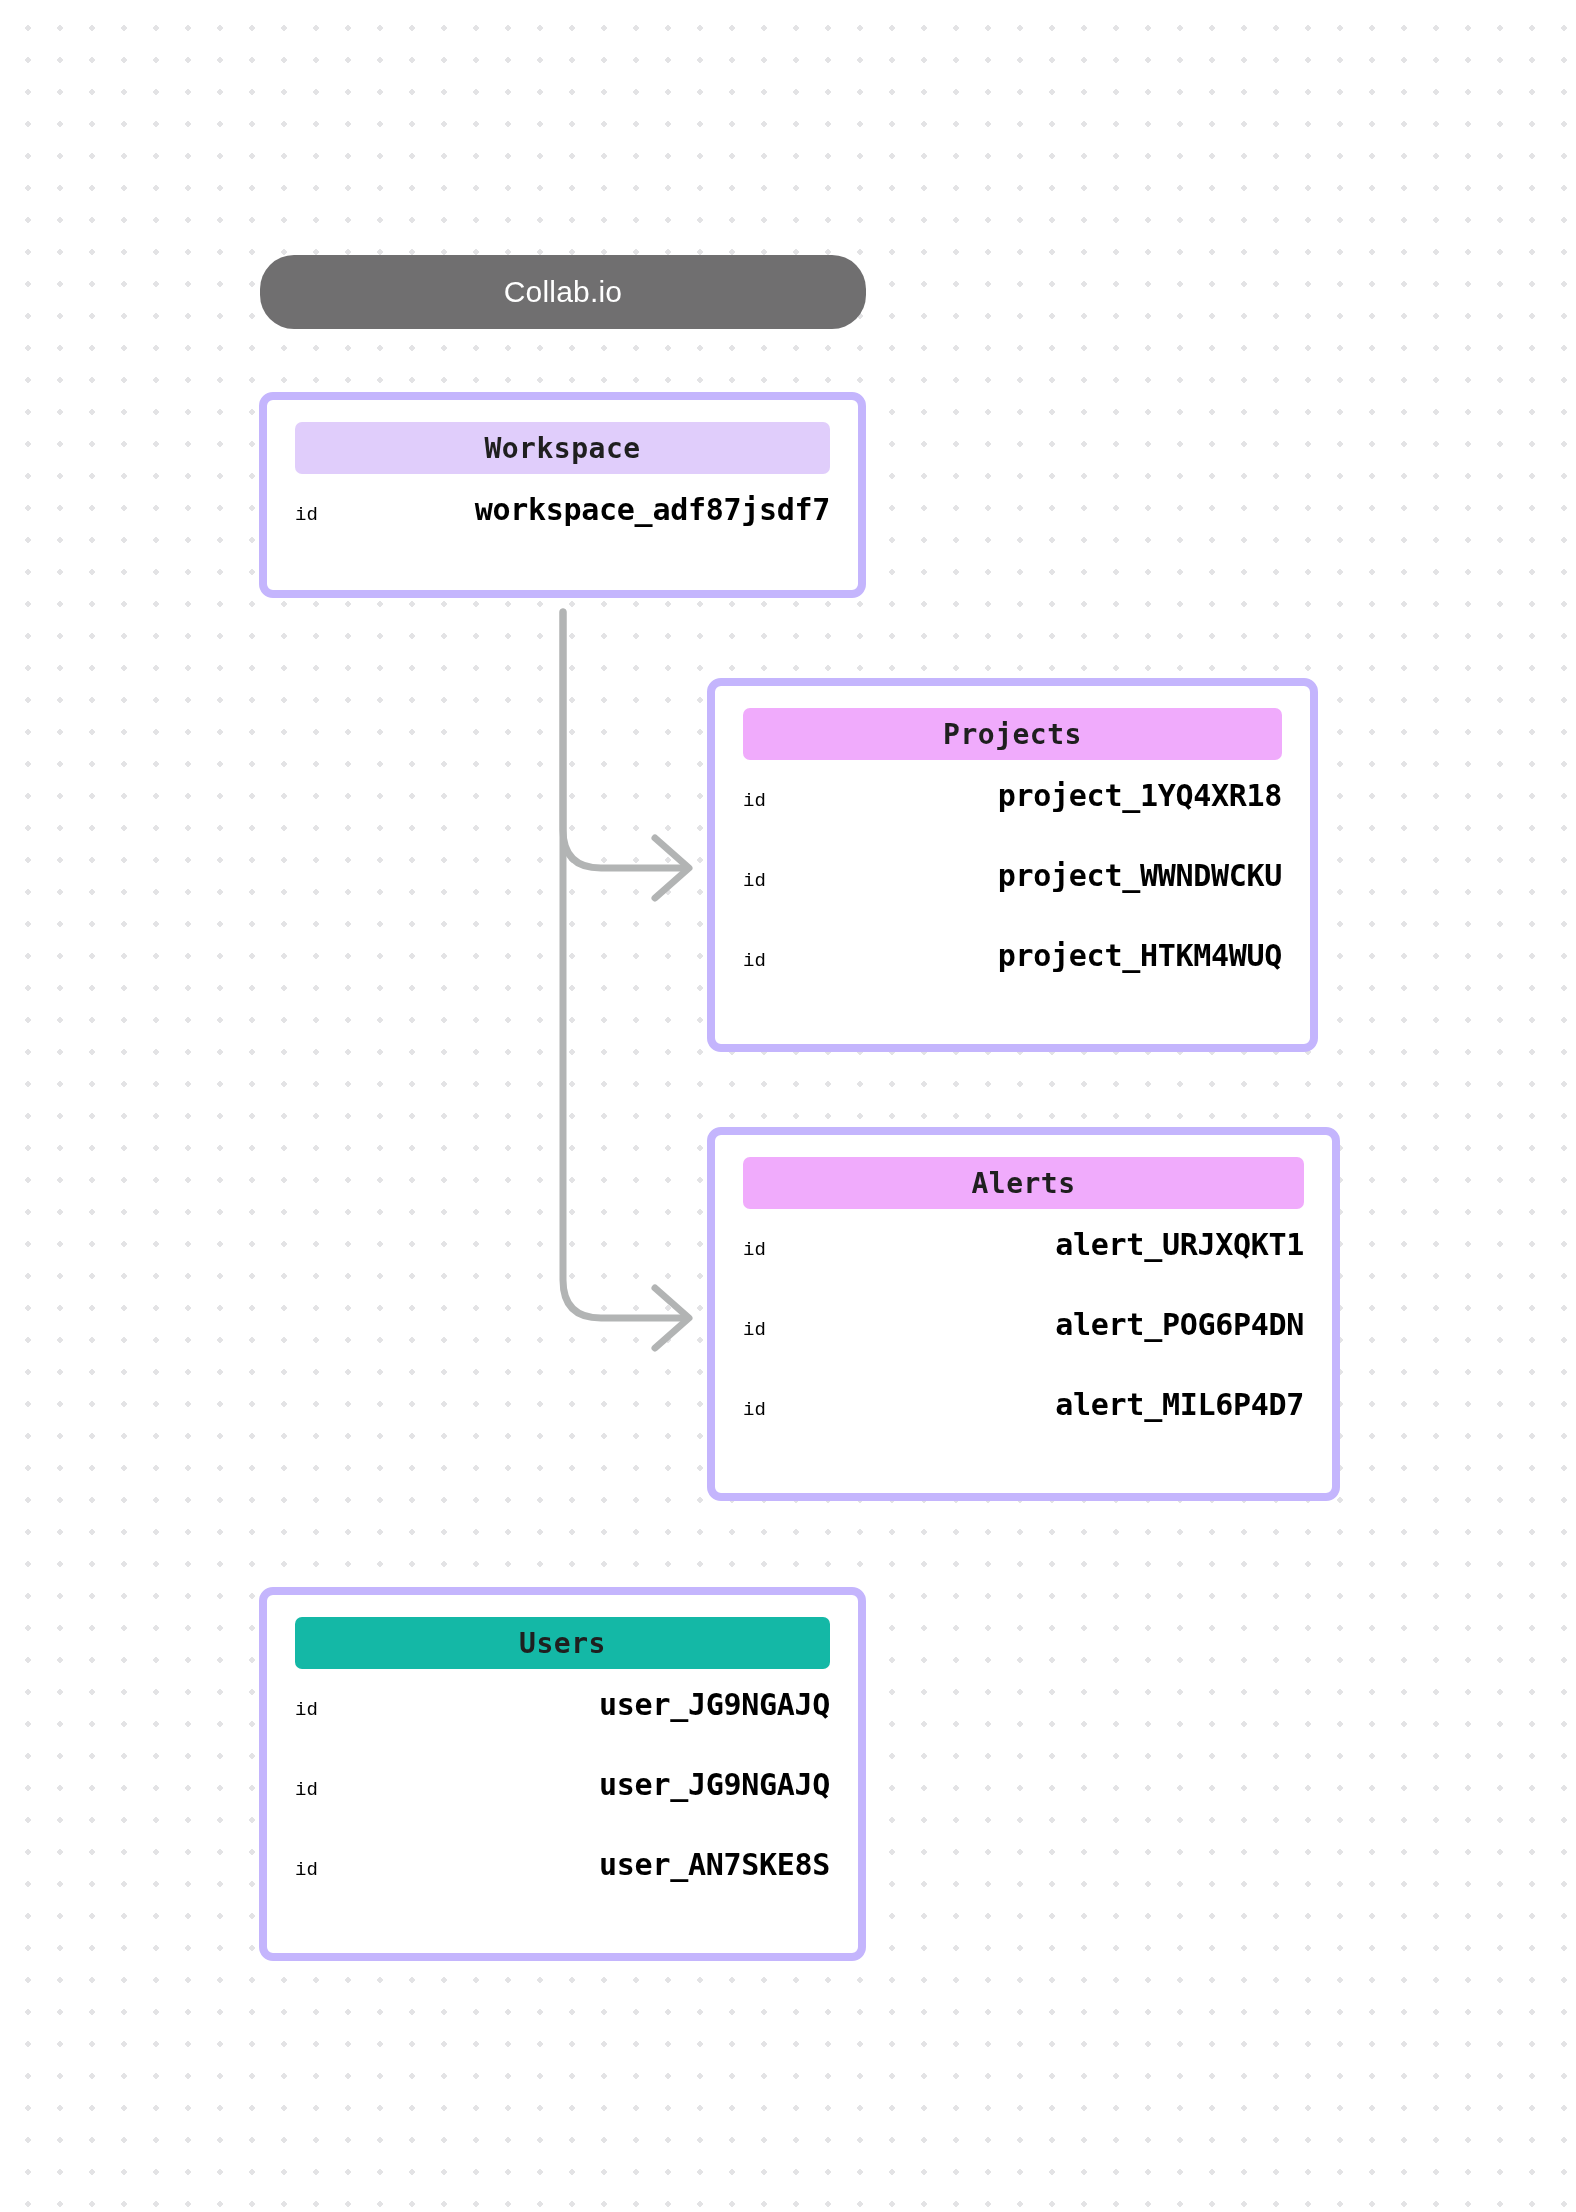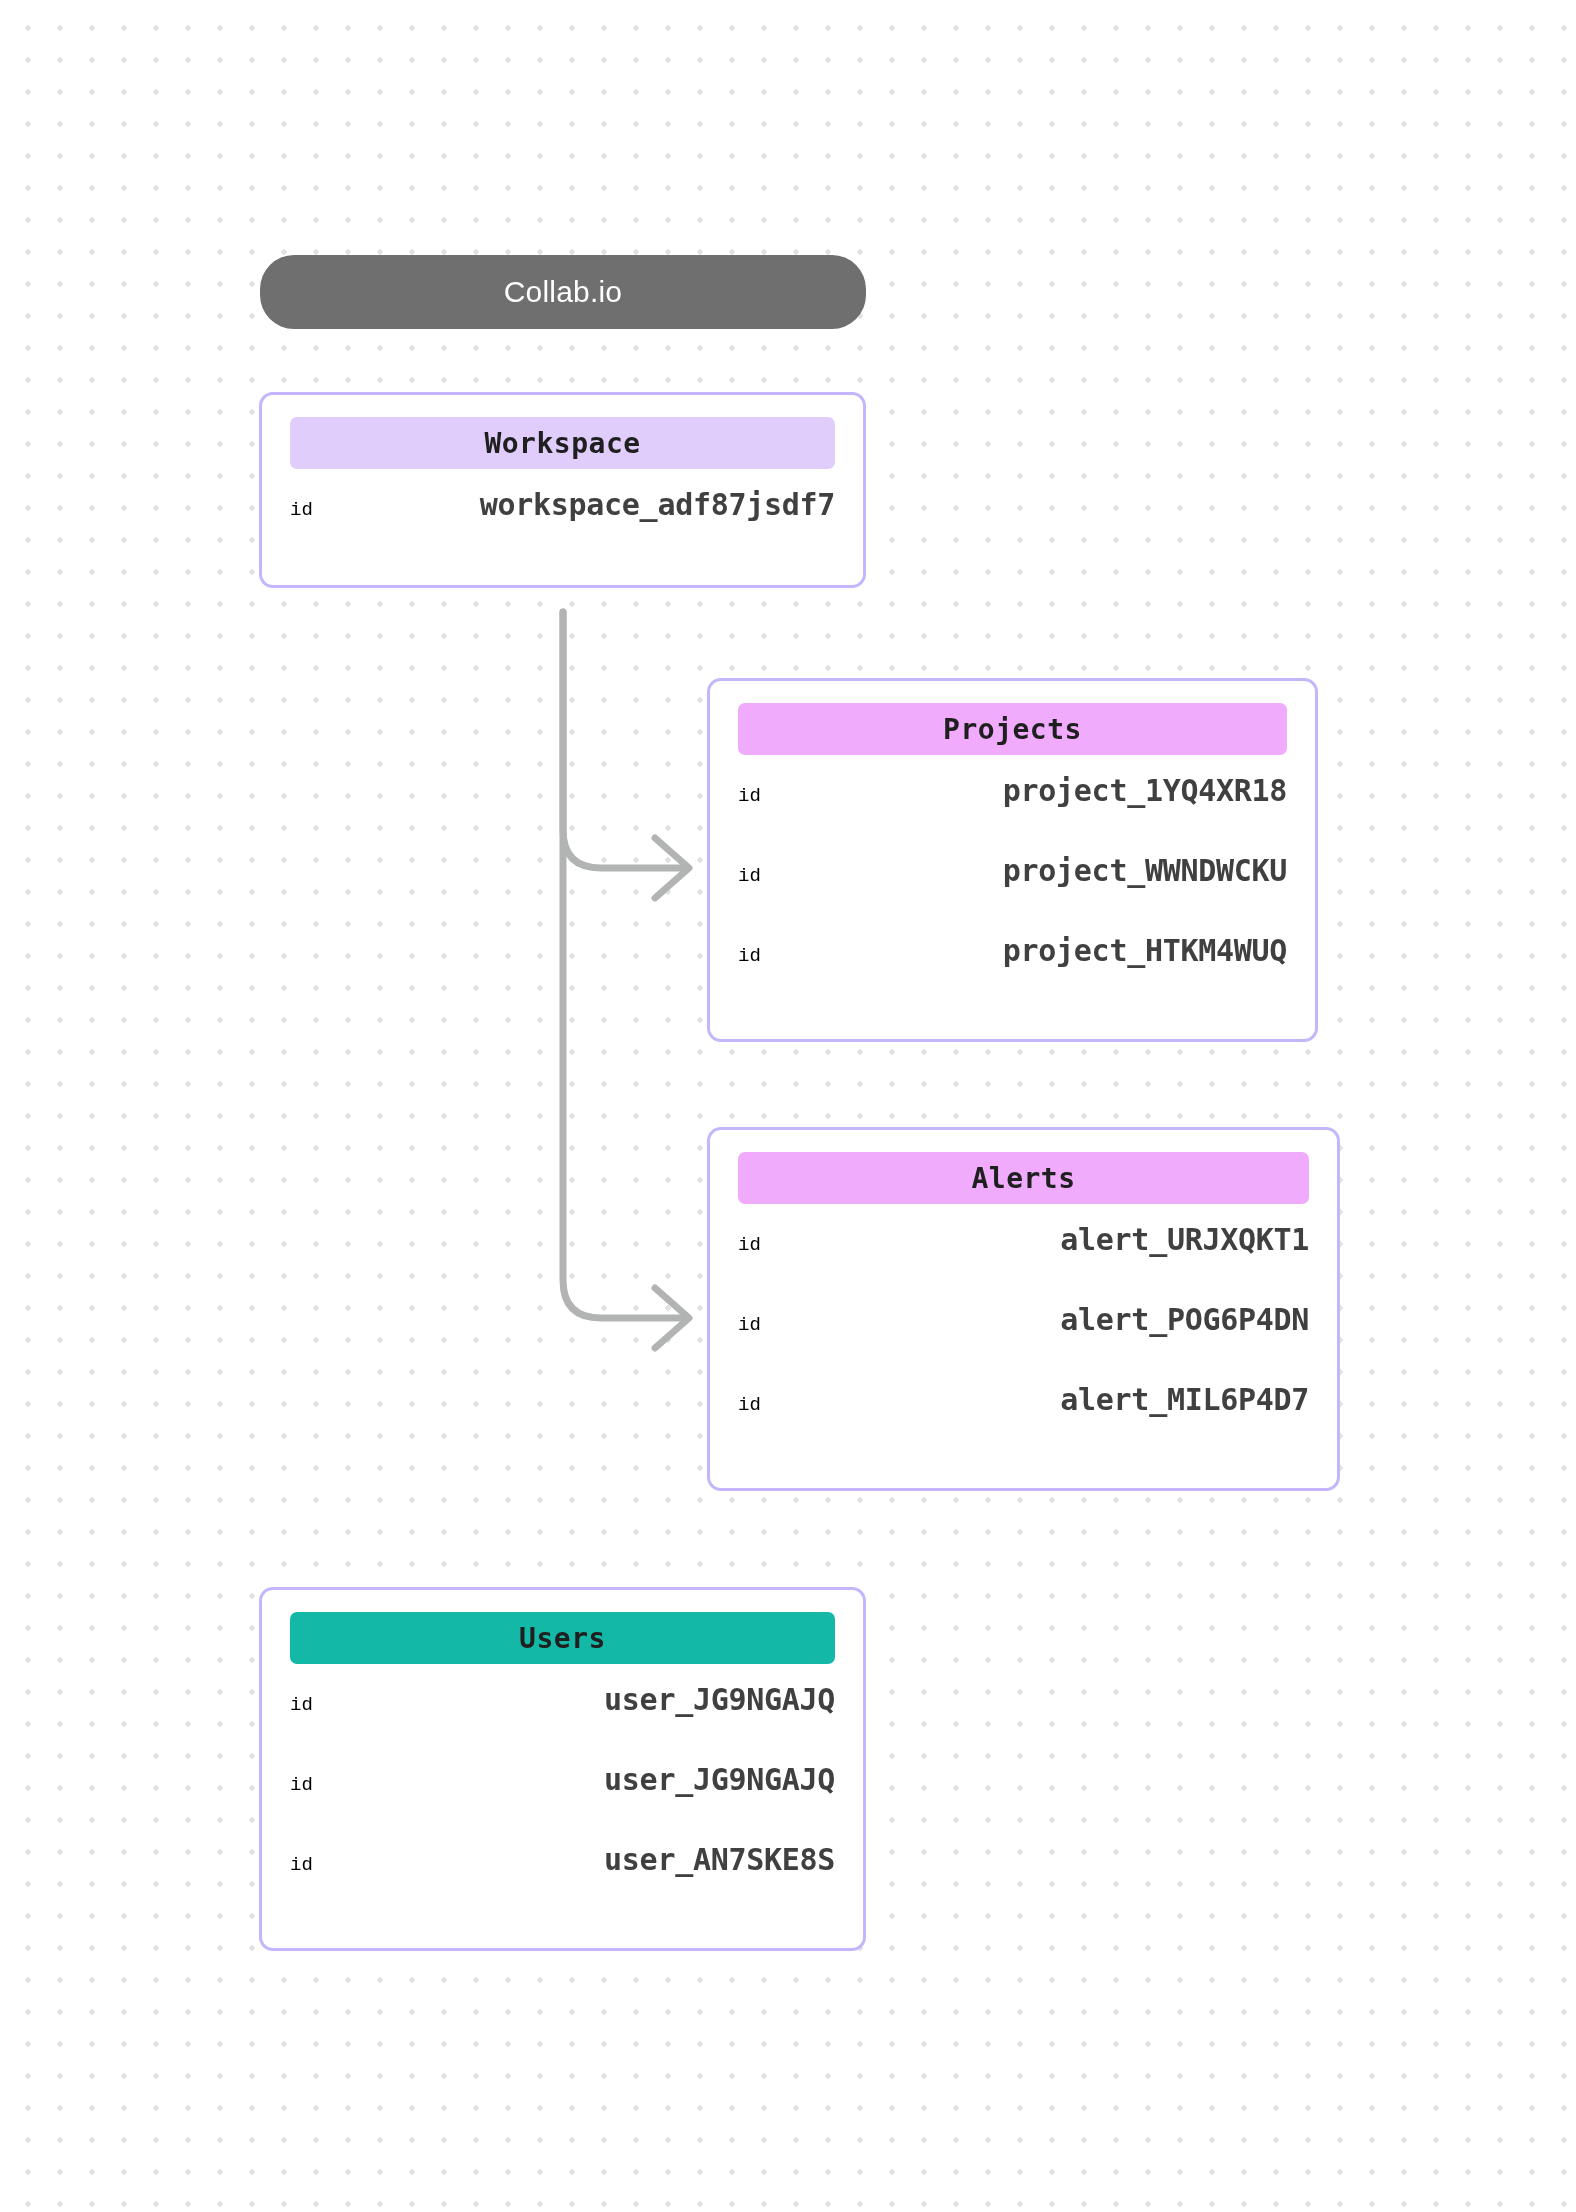--- a/index.html
+++ b/index.html
@@ -37,21 +37,21 @@
     justify-content: center;
     font-size: 30px;
     letter-spacing: 0.2px;
     font-family: "Liberation Sans", sans-serif;
   }
 
   
   .card {
     position: absolute;
     background: #ffffff;
-    border: 3px solid #c4b5fd;
+    border: 8px solid #c4b5fd;
     border-radius: 14px;
     box-sizing: border-box;
     padding: 22px 28px 26px 28px;
   }
   .card-chip {
     height: 52px;
     border-radius: 7px;
     display: flex;
     align-items: center;
     justify-content: center;
@@ -74,21 +74,21 @@
   }
   .row-key {
     font-family: Liberation Mono, monospace;
     font-size: 19px;
     color: #000000;
   }
   .row-val {
     font-family: "DejaVu Sans Mono", monospace;
     font-size: 30px;
     font-weight: 700;
-    color: #404040;
+    color: #000000;
     letter-spacing: -0.3px;
     text-align: right;
   }
 
   
   #card-workspace { left: 259px; top: 392px;  width: 607px; }
   #card-projects  { left: 707px; top: 678px;  width: 611px; }
   #card-alerts    { left: 707px; top: 1127px; width: 633px; }
   #card-users     { left: 259px; top: 1587px; width: 607px; }
 

